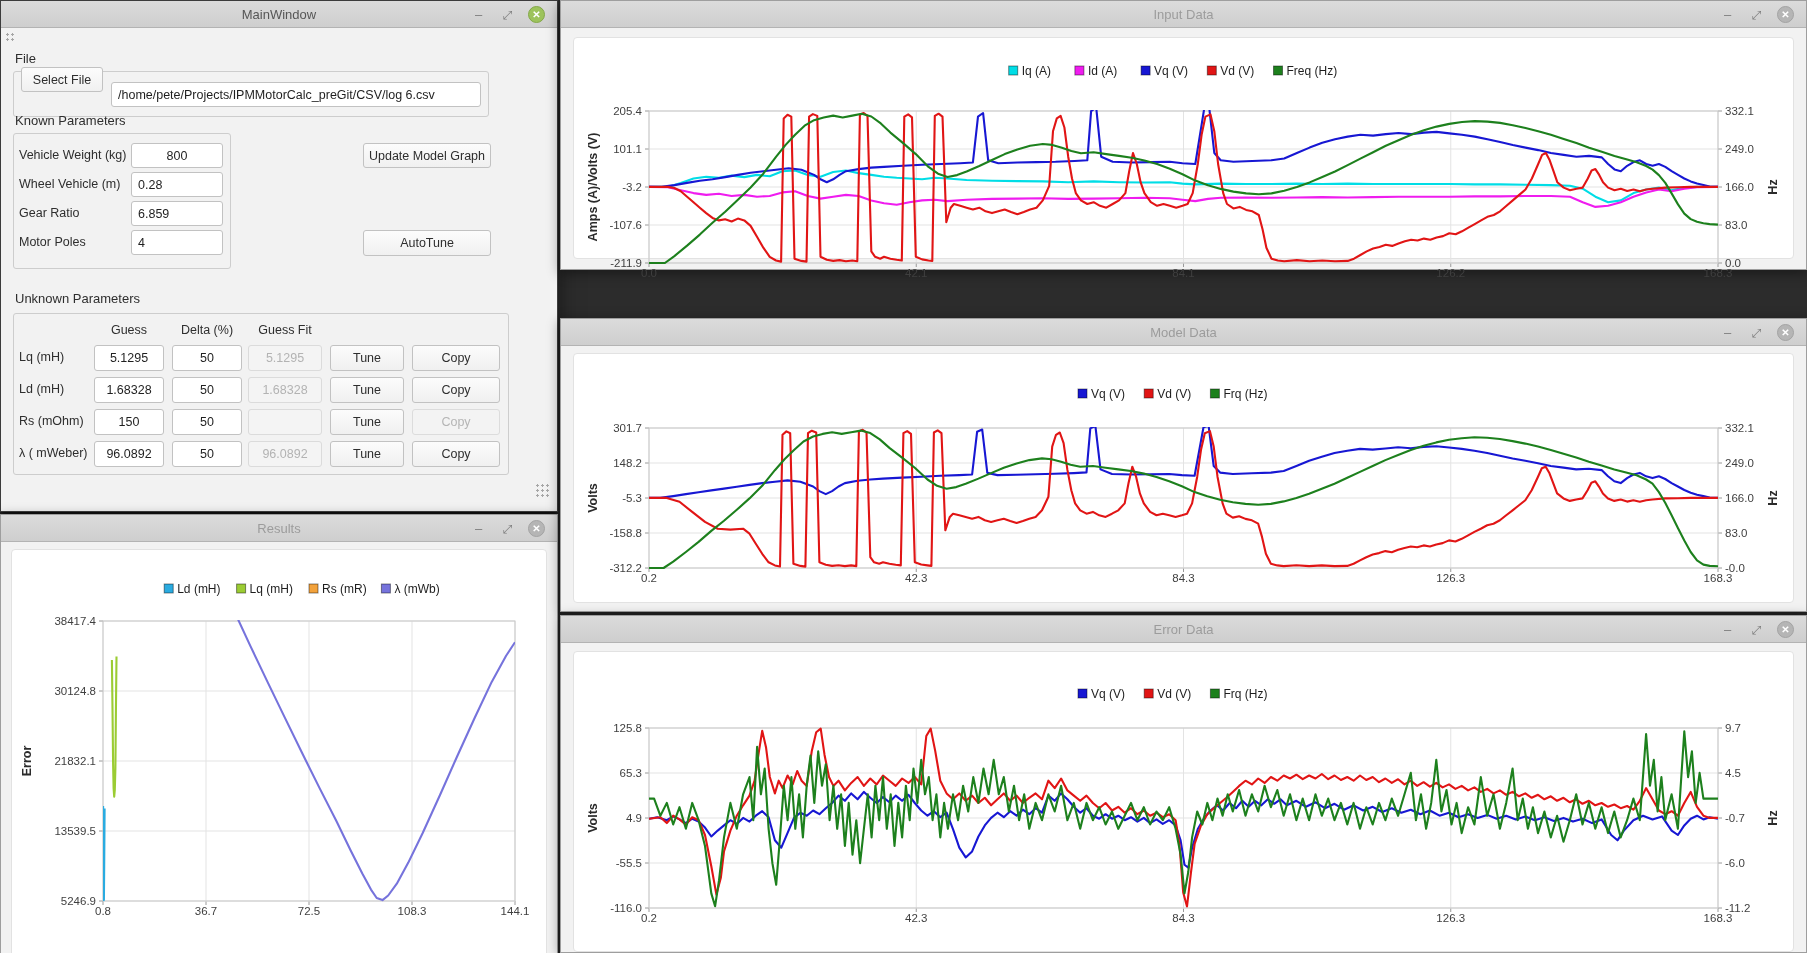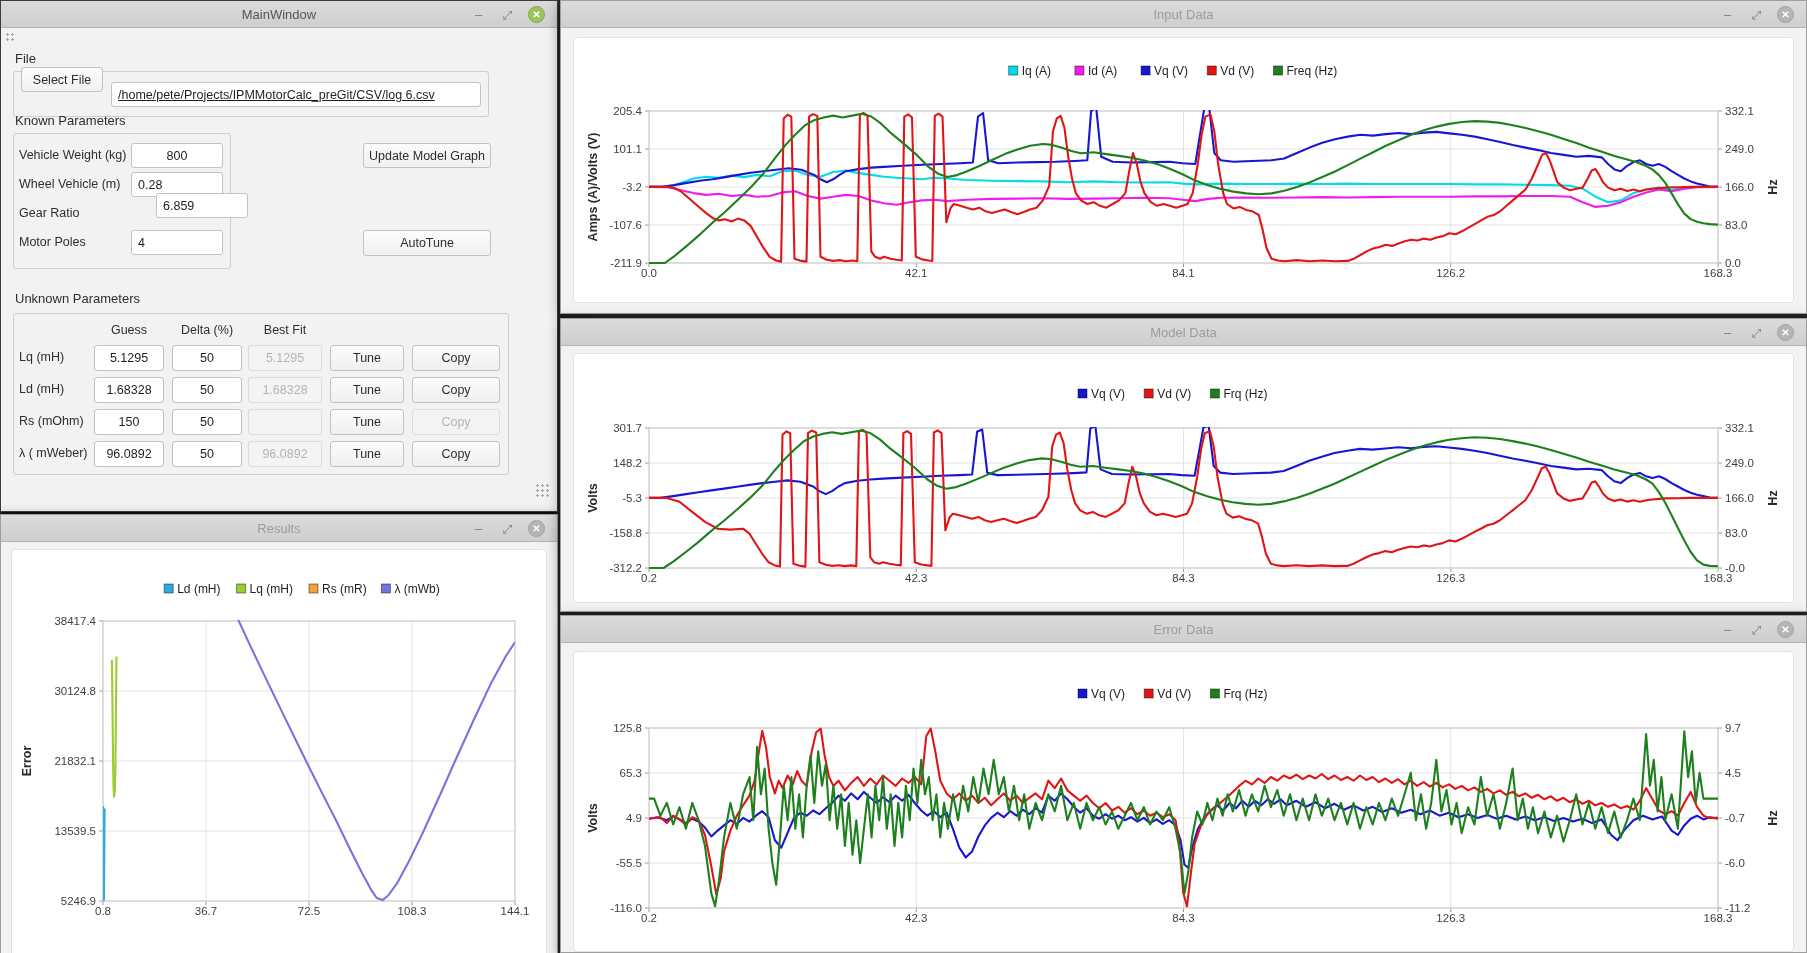--- a/index.html
+++ b/index.html
@@ -55,41 +55,41 @@
       <span class="wb min">–</span>
       <span class="wb rest">⤢</span>
       <span class="wb close">✕</span>
     </span>
   </div>
   <div class="grip" style="left:4px;top:31px;width:9px;height:10px"></div>
 
   <div class="lbl" style="left:14px;top:50px">File</div>
   <div class="gbox" style="left:12px;top:70px;width:476px;height:46px"></div>
   <div class="btn" style="left:20px;top:66px;width:82px;height:25px">Select File</div>
-  <input class="tinput" style="left: 110px; top: 81px; width: 370px; height: 25px; text-decoration: underline;" readonly="" value="/home/pete/Projects/IPMMotorCalc_preGit/CSV/log 6.csv">
+  <input class="tinput" style="left: 110px; top: 81px; width: 370px; height: 25px;" readonly="" value="/home/pete/Projects/IPMMotorCalc_preGit/CSV/log 6.csv">
 
   <div class="lbl" style="left:14px;top:112px">Known Parameters</div>
   <div class="gbox" style="left:12px;top:132px;width:218px;height:136px"></div>
   <div class="lbl" style="left:18px;top:147px;font-size:12.5px">Vehicle Weight (kg)</div>
   <input class="tinput" style="left: 130px; top: 142px; width: 92px; height: 25px; text-align: center;" readonly="" value="800">
   <div class="lbl" style="left:18px;top:176px;font-size:12.5px">Wheel Vehicle (m)</div>
   <input class="tinput" style="left: 130px; top: 171px; width: 92px; height: 25px;" readonly="" value="0.28">
   <div class="lbl" style="left:18px;top:205px;font-size:12.5px">Gear Ratio</div>
-  <input class="tinput" style="left: 130px; top: 192px; width: 92px; height: 25px; margin-left: 25px;" readonly="" value="6.859">
+  <input class="tinput" style="left: 130px; top: 200px; width: 92px; height: 25px;" readonly="" value="6.859">
   <div class="lbl" style="left:18px;top:234px;font-size:12.5px">Motor Poles</div>
   <input class="tinput" style="left: 130px; top: 229px; width: 92px; height: 25px;" readonly="" value="4">
 
   <div class="btn" style="left:362px;top:142px;width:128px;height:25px">Update Model Graph</div>
   <div class="btn" style="left:362px;top:229px;width:128px;height:26px">AutoTune</div>
 
   <div class="lbl" style="left:14px;top:290px">Unknown Parameters</div>
   <div class="gbox" style="left:12px;top:312px;width:496px;height:162px"></div>
   <div class="hdr" style="left:128px;top:322px">Guess</div>
   <div class="hdr" style="left:206px;top:322px">Delta (%)</div>
-  <div class="hdr" style="left:284px;top:322px">Best Fit</div>
+  <div class="hdr" style="left:284px;top:322px">Guess Fit</div>
 
   <div class="lbl" style="left:18px;top:349px;font-size:12.5px">Lq (mH)</div>
   <input class="tinput center" style="left: 93px; top: 344px; width: 70px; height: 26px;" readonly="" value="5.1295">
   <input class="tinput center" style="left: 171px; top: 344px; width: 70px; height: 26px;" readonly="" value="50">
   <input class="tinput bestfit" style="left: 247px; top: 344px; width: 74px; height: 26px;" readonly="" value="5.1295">
   <div class="btn" style="left:329px;top:344px;width:74px;height:26px">Tune</div>
   <div class="btn" style="left:411px;top:344px;width:88px;height:26px">Copy</div>
 
   <div class="lbl" style="left:18px;top:381px;font-size:12.5px">Ld (mH)</div>
   <input class="tinput center" style="left: 93px; top: 376px; width: 70px; height: 26px;" readonly="" value="1.68328">
@@ -172,21 +172,21 @@
         <rect x="72.4" y="42" width="9" height="9" fill="#9bcc33" stroke="rgba(0,0,0,0.45)"></rect>
         <text x="85.4" y="51" class="legend-text">Lq (mH)</text>
         <rect x="144.8" y="42" width="9" height="9" fill="#f2a23c" stroke="rgba(0,0,0,0.45)"></rect>
         <text x="157.8" y="51" class="legend-text">Rs (mR)</text>
         <rect x="217.20000000000002" y="42" width="9" height="9" fill="#7673dc" stroke="rgba(0,0,0,0.45)"></rect>
         <text x="230.20000000000002" y="51" class="legend-text">λ (mWb)</text>
       </g>
     </svg>
 </div>
 
-<div class="window" id="input-window" style="left:560px;top:0;width:1247px;height:314px">
+<div class="window" id="input-window" style="left:560px;top:0;width:1247px;height:270px">
   <div class="titlebar">
     <span class="title">Input Data</span>
     <span class="winbtns">
       <span class="wb min">–</span>
       <span class="wb rest">⤢</span>
       <span class="wb close">✕</span>
     </span>
   </div>
   <div class="panel" style="left:12px;top:36px;right:12px;bottom:10px"></div>
   <svg class="chartsvg" width="1247" height="287">

